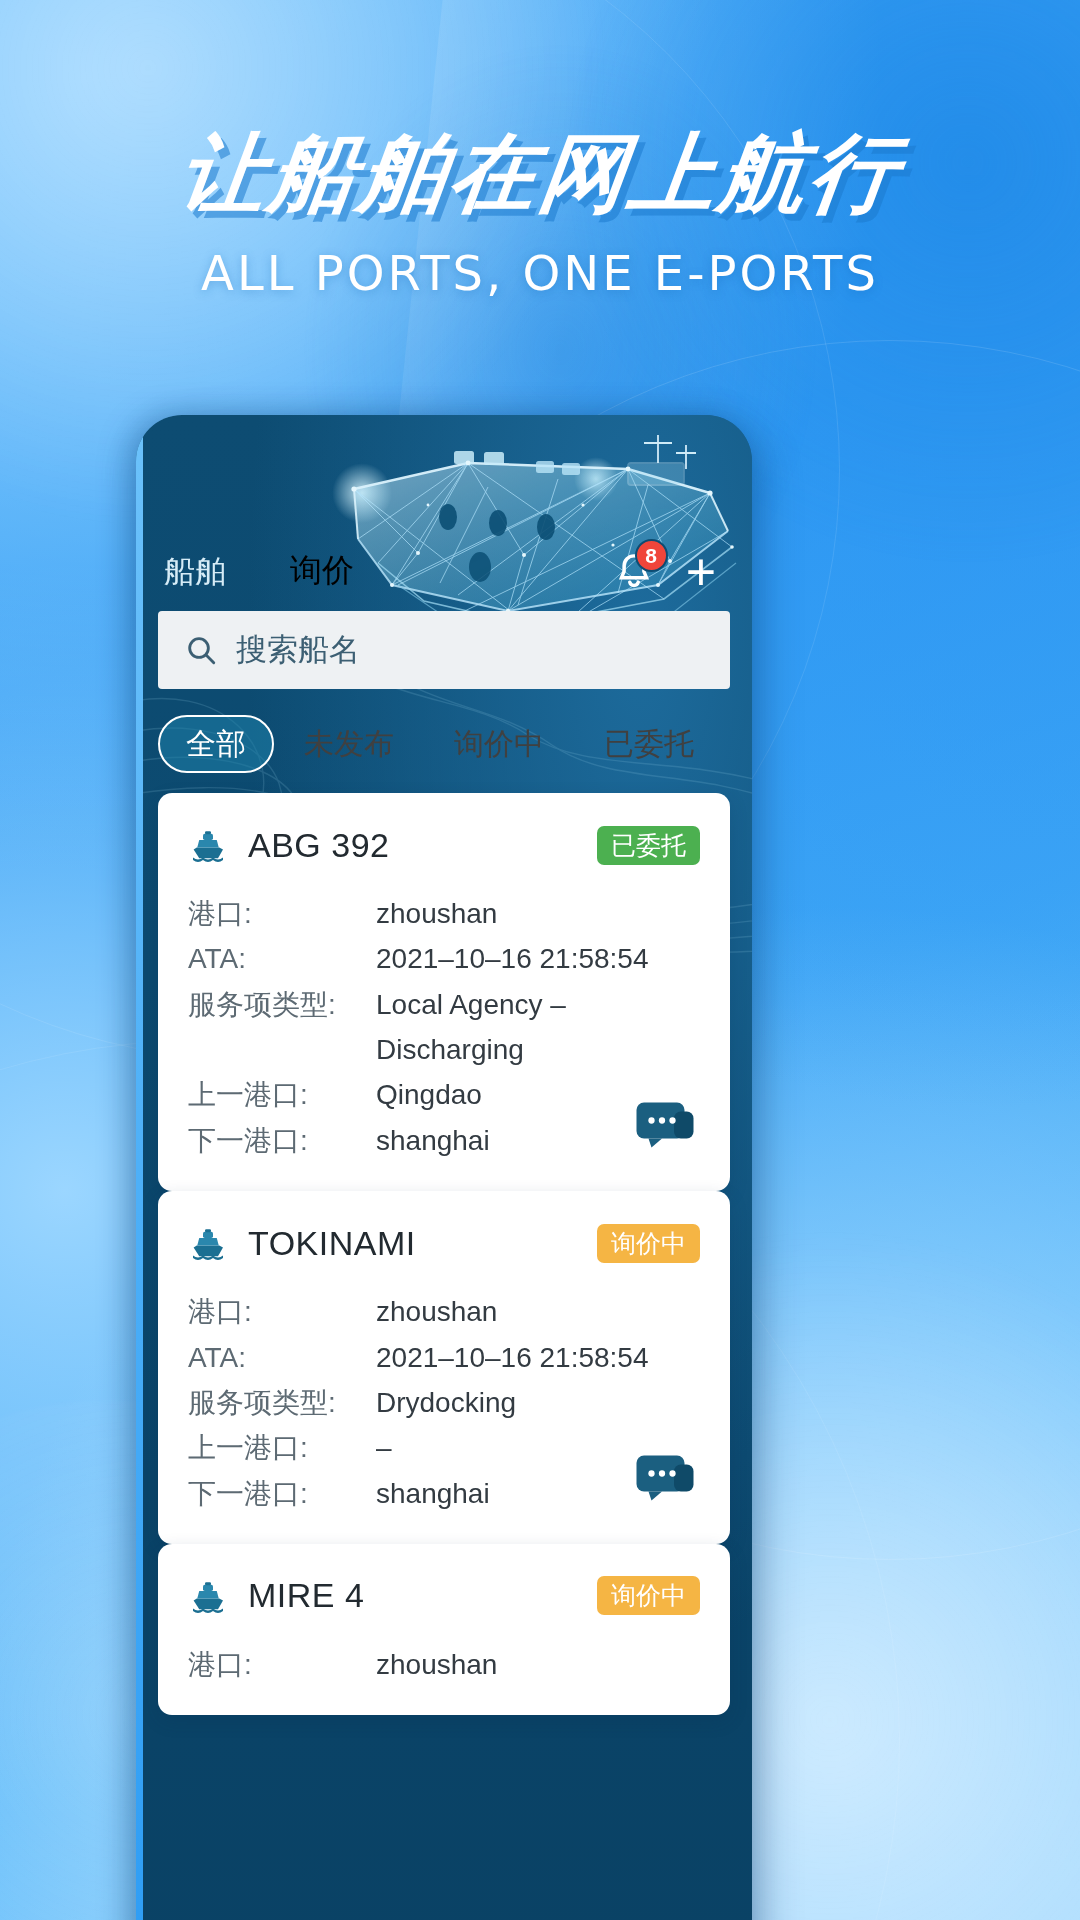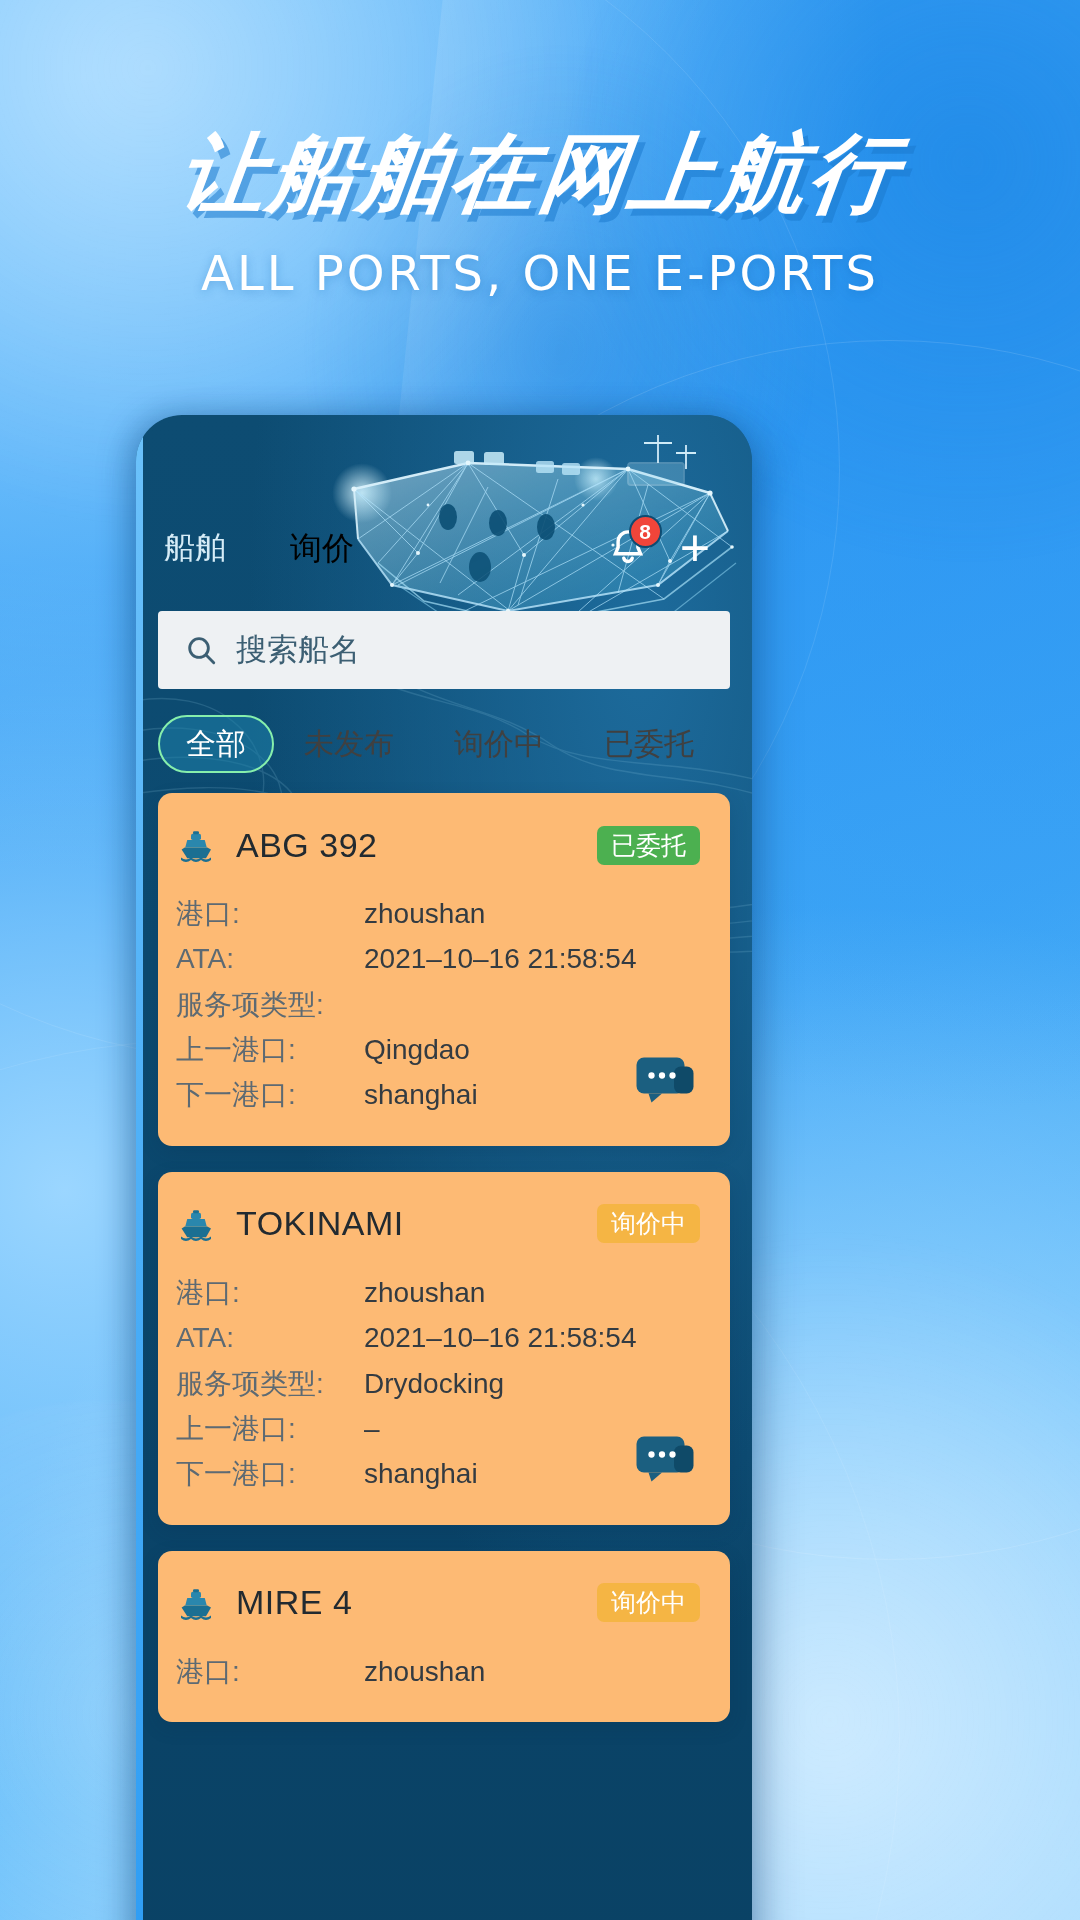--- a/index.html
+++ b/index.html
@@ -76,22 +76,22 @@
   }
   
   .ship-art { position:absolute; right:-6px; top:20px; width:430px; height:260px; opacity:.98; }
   
   .topo { position:absolute; left:0; right:0; top:250px; height:300px; opacity:.16; }
 
   .phone-inner { position:absolute; inset:0; }
 
   
   .tabrow {
-    position:absolute; left:0; right:16px; top:110px; height:70px;
-    display:flex; align-items:flex-start; padding:0 22px;
+    position:absolute; left:0; right:10px; top:110px; height:70px;
+    display:flex; align-items:flex-end; padding:0 22px;
   }
   .tab { color:#d6ecf7; font-size:31px; margin-right:52px; position:relative; padding:2px 6px; }
   .tab.active { color:#000000; font-size:32px; font-weight:400; }
   .tab.active::after {
     content:""; position:absolute; left:2px; right:2px; bottom:-2px; height:22px;
     background:linear-gradient(180deg, rgba(93,214,238,.0), rgba(93,214,238,.85));
     border-radius:5px; z-index:-1;
   }
   .hdr-right { margin-left:auto; display:flex; align-items:center; gap:30px; padding-right:4px; }
   .bellwrap { position:relative; width:44px; height:46px; }
@@ -113,29 +113,29 @@
   .search-ph { color:#3c5f73; font-size:31px; }
 
   
   .chips {
     position:absolute; left:22px; right:10px; top:298px; height:62px;
     display:flex; align-items:center;
   }
   .chip { color:#404040; font-size:30px; padding:0 30px; }
   .chip.active {
     color:#ffffff; background:rgba(29,130,170,.55);
-    border:2px solid #86efac; border-radius:32px;
+    border:2px solid #ffffff; border-radius:32px;
     height:58px; display:flex; align-items:center; padding:12px 26px;
   }
 
   
   .list { position:absolute; left:0; right:0; top:378px; bottom:0; padding:0 22px; }
   .card {
-    background:#fdba74; border-radius:14px; padding:32px 30px 28px 18px;
-    margin-bottom:26px; position:relative;
+    background:#ffffff; border-radius:14px; padding:32px 30px 28px 30px;
+    position:relative;
     box-shadow:0 6px 18px rgba(6,44,80,.18);
   }
   .card-top { display:flex; align-items:center; }
   .vname { font-size:34px; color:#222a30; margin-left:20px; letter-spacing:.5px; }
   .status {
     margin-left:auto; font-size:25px; color:#ffffff;
     border-radius:7px; padding:7px 14px; line-height:1;
   }
   .status.green { background:#4cb050; }
   .status.orange { background:#f5b544; }
@@ -309,20 +309,21 @@
           <div class="row">
             <div class="rlab">港口:</div>
             <div class="rval">zhoushan</div>
           </div>
           <div class="row">
             <div class="rlab">ATA:</div>
             <div class="rval">2021–10–16  21:58:54</div>
           </div>
           <div class="row">
             <div class="rlab">服务项类型:</div>
+            <div class="rval">Local Agency – Discharging</div>
           </div>
           <div class="row">
             <div class="rlab">上一港口:</div>
             <div class="rval">Qingdao</div>
           </div>
           <div class="row">
             <div class="rlab">下一港口:</div>
             <div class="rval">shanghai</div>
           </div>
         </div>

